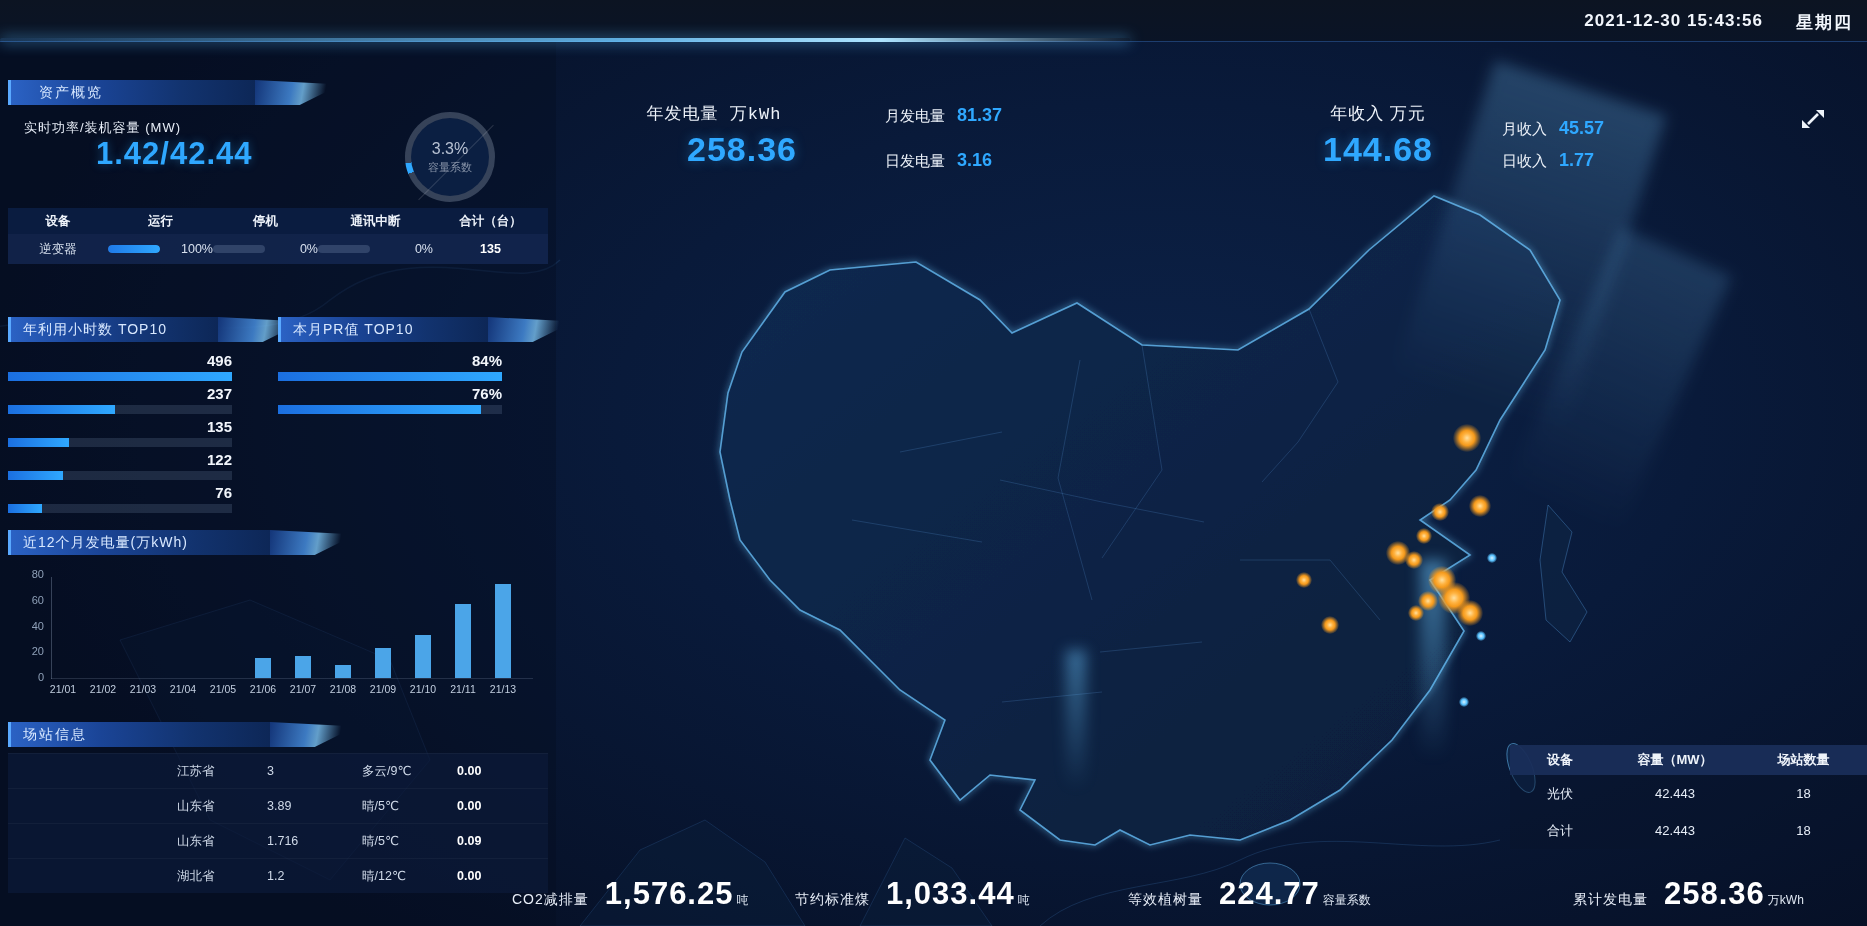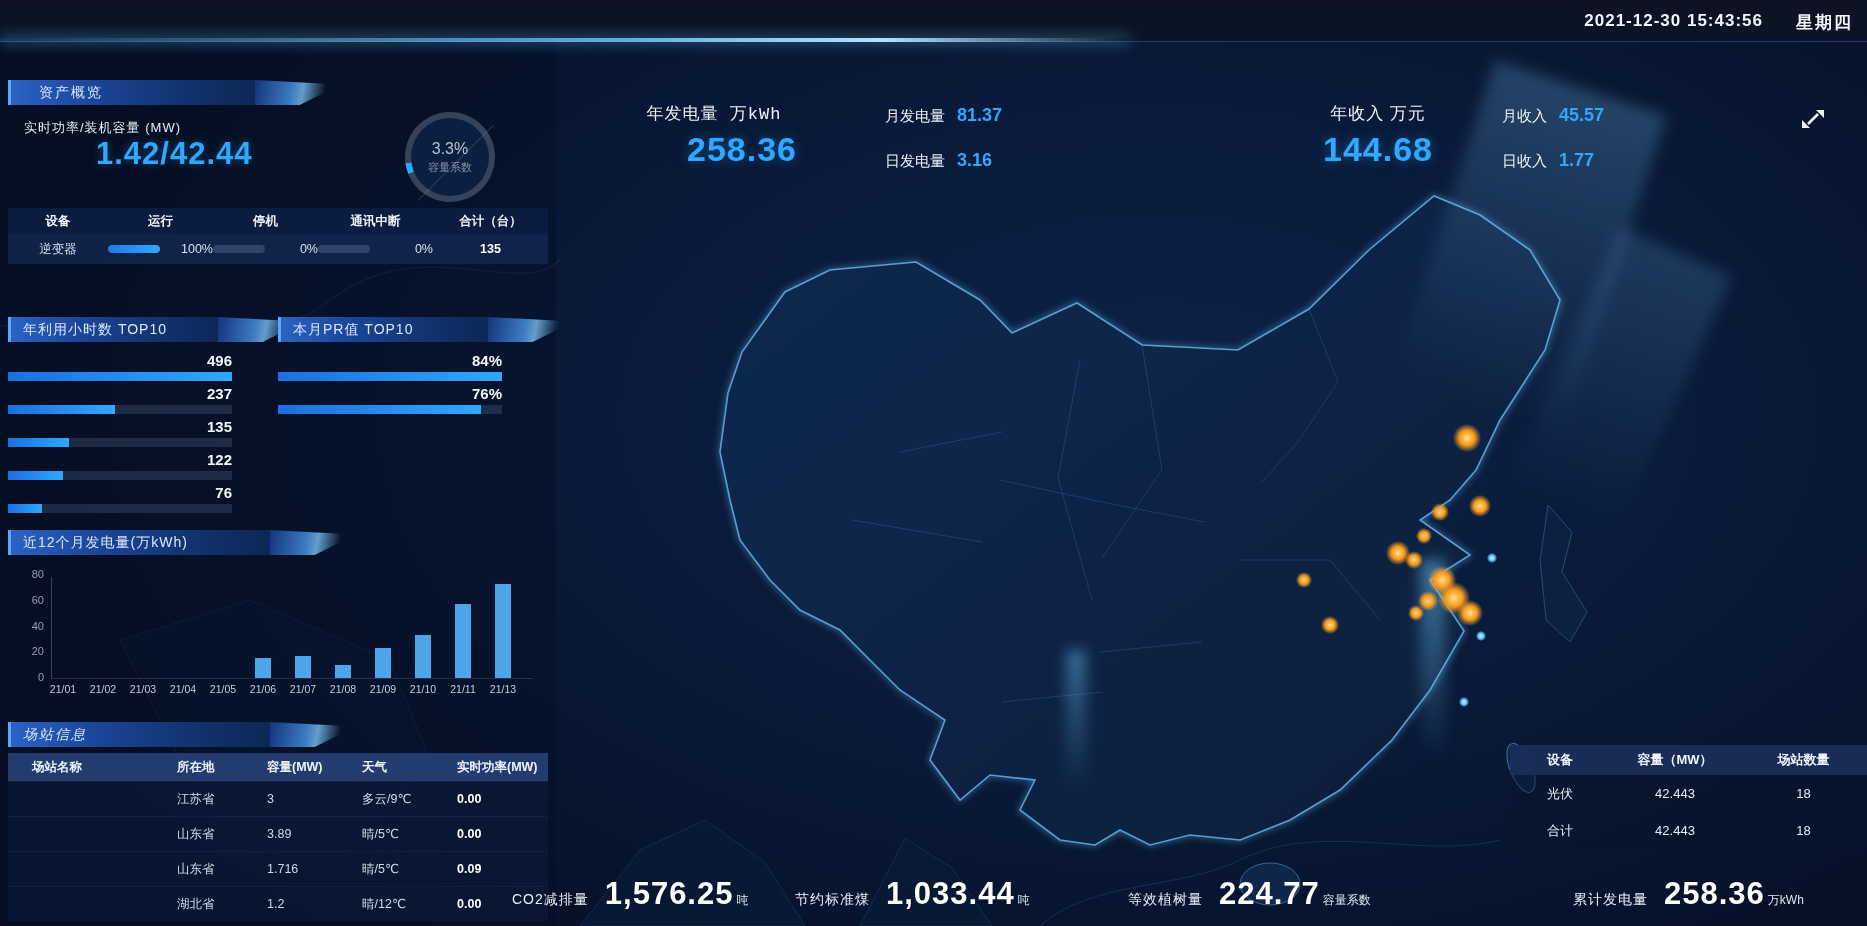--- a/index.html
+++ b/index.html
@@ -334,31 +334,24 @@
           <div class="mbar" style="height: 74px;"></div>
           <div class="mlab">21/11</div>
         </div>
         <div class="mcol" style="left: 475px;">
           <div class="mbar" style="height: 94px;"></div>
           <div class="mlab">21/13</div>
         </div>
       </div>
   </div>
 
-  <div class="hdr" style="left:8px;top:722px;width:262px;font-style:italic;">
+  <div class="hdr" style="left:8px;top:722px;width:262px;">
     <span>场站信息</span>
   </div>
   <div class="zpanel stab">
-    <div class="thead">
-      <div class="cell c1">场站名称</div>
-      <div class="cell">所在地</div>
-      <div class="cell">容量(MW)</div>
-      <div class="cell">天气</div>
-      <div class="cell">实时功率(MW)</div>
-    </div>
     <div class="trow">
       <div class="cell c1"></div>
       <div class="cell">江苏省</div>
       <div class="cell">3</div>
       <div class="cell">多云/9℃</div>
       <div class="cell bold">0.00</div>
     </div>
     <div class="trow">
       <div class="cell c1"></div>
       <div class="cell">山东省</div>
@@ -388,21 +381,21 @@
     <span class="l">月发电量</span>
     <span class="v">81.37</span>
   </div>
   <div class="kpi-side" style="left:885px;top:150px;">
     <span class="l">日发电量</span>
     <span class="v">3.16</span>
   </div>
 
   <div class="kpi-label" style="left:1268px;top:102px;">年收入 万元</div>
   <div class="kpi-big" style="left:1268px;top:130px;">144.68</div>
-  <div class="kpi-side" style="left:1502px;top:105px;">
+  <div class="kpi-side" style="left:1502px;top:118px;">
     <span class="l">月收入</span>
     <span class="v">45.57</span>
   </div>
   <div class="kpi-side" style="left:1502px;top:150px;">
     <span class="l">日收入</span>
     <span class="v">1.77</span>
   </div>
 
   <svg id="fsicon" viewBox="0 0 30 30">
     <g stroke="#eef3fa" stroke-width="2.6" fill="none">

